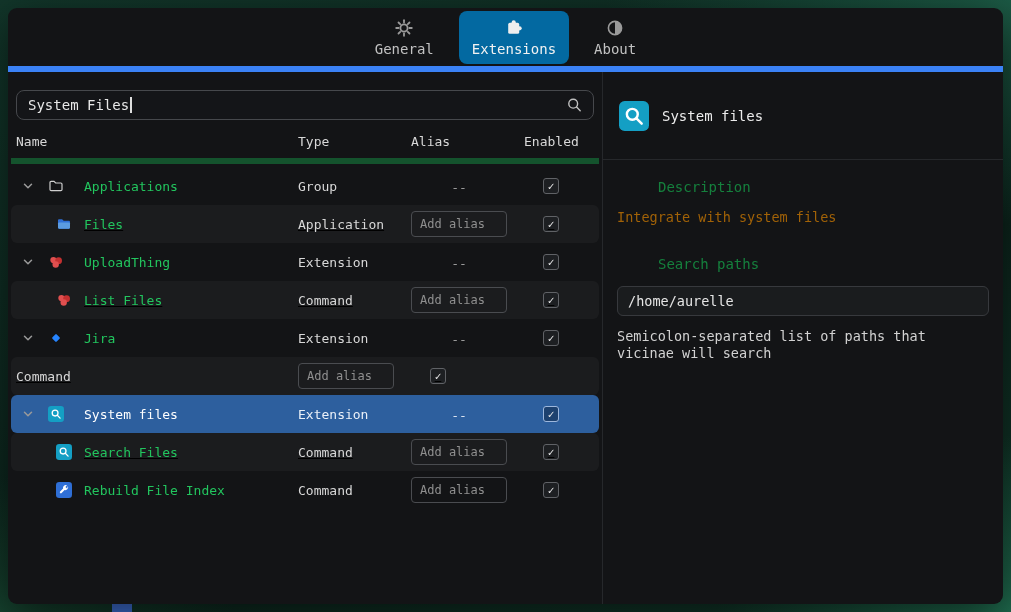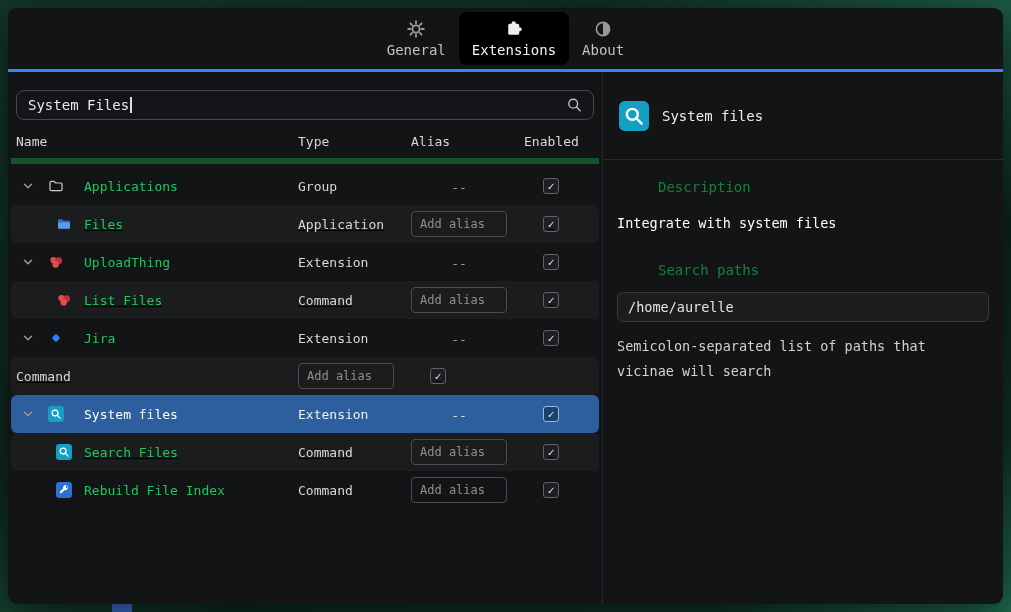--- a/index.html
+++ b/index.html
@@ -11,24 +11,24 @@
       radial-gradient(700px 420px at 100% 100%, #1f6b4e 0%, rgba(31,107,78,0) 42%),
       radial-gradient(520px 300px at 0% 100%, #16432f 0%, rgba(22,67,47,0) 45%),
       linear-gradient(160deg,#12362a 0%, #0c241c 60%, #123a2b 100%);}
   .accent-strip{position:absolute;left:112px;bottom:0;width:20px;height:8px;background:#3d6ed0;}
 
   .window{position:absolute;left:8px;top:8px;width:995px;height:596px;background:#131416;
     border-radius:9px;overflow:hidden;display:flex;flex-direction:column;
     box-shadow:0 12px 44px rgba(0,0,0,.55);}
 
   
-  .tabbar{flex:0 0 64px;display:flex;justify-content:center;align-items:center;gap:0;
-    border-bottom:3px solid #3b82f6;}
+  .tabbar{flex:0 0 64px;display:flex;justify-content:center;align-items:center;gap:12px;
+    border-bottom:6px solid #3b82f6;}
   .tab{display:flex;flex-direction:column;align-items:center;gap:3px;padding:7px 13px;border-radius:8px;}
-  .tab.active{background:#000000;}
+  .tab.active{background:#0369a1;}
   .tab-icon{height:20px;display:flex;align-items:center;}
   .tab-label{font-size:14px;color:#c2c2c2;white-space:nowrap;}
   .tab.active .tab-label{color:#f2f2f2;}
 
   .content{flex:1;display:flex;min-height:0;}
 
   
   .left-panel{flex:0 0 595px;width:595px;border-right:1px solid #26282b;padding-top:18px;position:relative;}
   .searchbox{position:relative;margin:0 8px;height:30px;border:1px solid #46484c;border-radius:8px;
     display:flex;align-items:center;padding:0 36px 0 11px;background:#141518;}
@@ -66,24 +66,24 @@
 
   
   .right-panel{flex:1;display:flex;flex-direction:column;min-width:0;}
   .detail-header{flex:0 0 88px;display:flex;align-items:center;gap:13px;padding:0 14px 0 16px;
     border-bottom:1px solid #26282b;}
   .detail-icon{width:30px;height:30px;display:flex;flex:0 0 30px;}
   .detail-title{font-size:14px;font-weight:normal;color:#ececec;}
   .detail-body{padding:19px 14px;}
   .detail-label{font-size:14px;color:#15803d;margin-left:41px;}
   .detail-label.mt{margin-top:31px;}
-  .detail-value{margin-top:20px;font-size:13.5px;color:#ffffff;}
+  .detail-value{margin-top:14px;font-size:13.5px;color:#a16207;}
   .detail-input{margin-top:14px;width:100%;height:30px;background:#1a1c1e;border:1px solid #37393d;
     border-radius:6px;color:#e6e6e6;font-size:13.5px;padding:0 10px;font-family:inherit;outline:none;}
-  .detail-help{margin-top:12px;max-width:340px;font-size:13.5px;line-height:25px;color:#d2d2d2;}
+  .detail-help{margin-top:12px;max-width:340px;font-size:13.5px;line-height:17px;color:#d2d2d2;}
 </style>
 </head>
 <body>
 
 <div class="desktop">
   <div class="accent-strip"></div>
 
   <div class="window">
 
     <nav class="tabbar">

